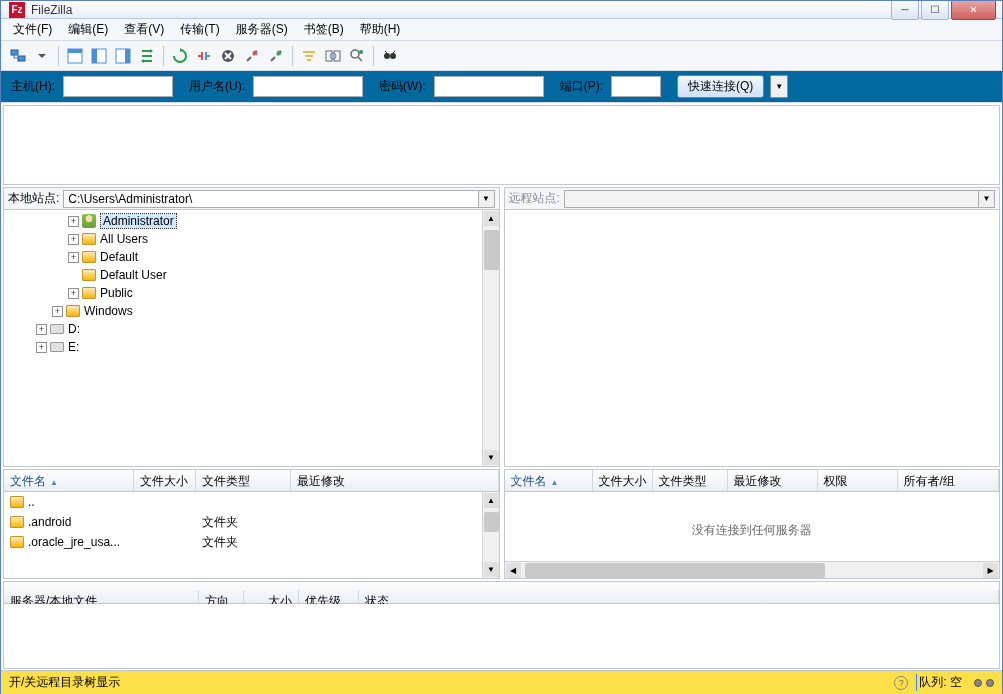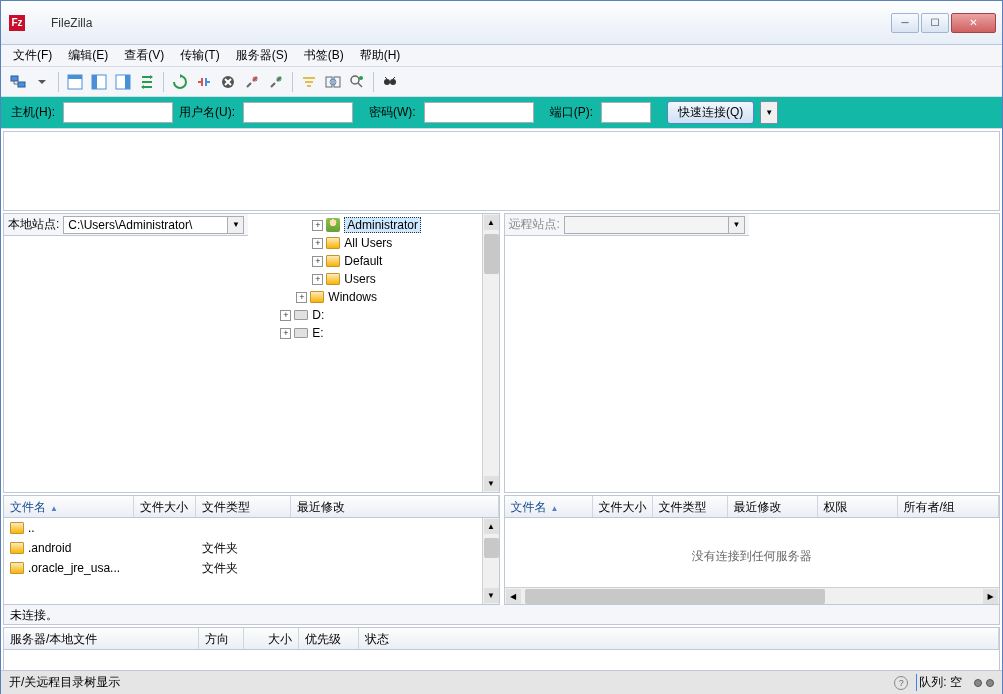--- a/index.html
+++ b/index.html
@@ -1,47 +1,47 @@
 <!DOCTYPE html>
 <html><head>
 <meta charset="utf-8">
 <style>
 * { box-sizing: border-box; margin: 0; padding: 0; }
 body { font-family: "Microsoft YaHei", Tahoma, sans-serif; font-size: 12px; background: #fff; width: 1003px; height: 694px; overflow: hidden; border: 1px solid #5a7fbd; }
 
 
-.titlebar { height: 44px; background: linear-gradient(#fdfefe, #e8eef7); border-bottom: 1px solid #b8c6de; display: flex; align-items: center; padding-left: 8px; gap: 20px; }
+.titlebar { height: 18px; background: linear-gradient(#fdfefe, #e8eef7); border-bottom: 1px solid #b8c6de; display: flex; align-items: center; padding-left: 8px; }
 .titlebar .app-icon { width: 16px; height: 16px; background: #c8102e; margin-right: 6px; display: flex; align-items: center; justify-content: center; color: #fff; font-size: 10px; font-weight: bold; }
 .titlebar .title { flex: 1; color: #333; }
 .win-btns { display: flex; height: 20px; margin-right: 6px; gap: 2px; }
 .win-btn { width: 28px; height: 20px; border: 1px solid #a0b4d4; border-radius: 2px; background: linear-gradient(#f8fbfe,#d8e4f2); display: flex; align-items: center; justify-content: center; font-size: 10px; color: #333; cursor: pointer; }
 .win-btn.close { width: 45px; background: linear-gradient(#e9a3a3,#d16060); border-color: #a04545; color: #fff; }
 
 
 .menubar { height: 22px; background: #f4f6fa; display: flex; align-items: center; padding: 0 4px; border-bottom: 1px solid #d4dbe6; }
 .menubar span { padding: 2px 8px; cursor: pointer; }
 
 
 .toolbar { height: 30px; background: #f4f6fa; border-bottom: 1px solid #d4dbe6; display: flex; align-items: center; padding: 0 6px; gap: 2px; }
 .tb-btn { width: 22px; height: 22px; display: flex; align-items: center; justify-content: center; cursor: pointer; border-radius: 2px; }
 .tb-sep { width: 1px; height: 20px; background: #c0c8d6; margin: 0 3px; }
 
 
-.quickconnect { height: 32px; background: #14b8a6; border-bottom: 1px solid #d4dbe6; display: flex; align-items: center; padding: 4px 10px; gap: 6px; }
+.quickconnect { height: 32px; background: #0369a1; border-bottom: 1px solid #d4dbe6; display: flex; align-items: center; padding: 4px 10px; gap: 6px; }
 .quickconnect label { margin-right: 2px; }
 .quickconnect input { height: 21px; border: 1px solid #abadb3; padding: 0 4px; font-size: 12px; }
 .qc-btn { height: 23px; padding: 0 10px; border: 1px solid #5586c4; border-radius: 3px; background: linear-gradient(#f2f7fd,#cfe1f5); cursor: pointer; font-size: 12px; }
 .qc-drop { width: 18px; height: 23px; border: 1px solid #7a8ba4; background: #f0f0f0; display:flex;align-items:center;justify-content:center;cursor:pointer;font-size:8px; }
 
 
 .log { height: 80px; background: #fff; border: 1px solid #c0c8d6; margin: 2px; overflow: auto; }
 
 
 .panels { display: flex; height: 280px; margin: 0 2px; gap: 4px; }
-.panel { flex: 1; display: flex; flex-direction: row; border: 1px solid #c0c8d6; }
+.panel { flex: 1; display: flex; flex-direction: column; border: 1px solid #c0c8d6; }
 .panel-row { display: flex; align-items: center; height: 22px; background: #f4f6fa; border-bottom: 1px solid #c0c8d6; padding: 0 4px; }
 .panel-row label { margin-right: 4px; }
 .panel-row input { flex: 1; height: 18px; border: 1px solid #abadb3; padding: 0 4px; font-size: 12px; }
 .panel-row .drop-arrow { width: 16px; height: 18px; border: 1px solid #abadb3; border-left: none; background: #f0f0f0; display:flex;align-items:center;justify-content:center;font-size:8px;cursor:pointer; }
 .tree { flex: 1; overflow: auto; background: #fff; padding: 2px 4px; position: relative; }
 .tree-item { display: flex; align-items: center; height: 18px; white-space: nowrap; cursor: pointer; }
 .tree-item .exp { width: 11px; height: 11px; border: 1px solid #919191; margin-right: 3px; display:flex;align-items:center;justify-content:center;font-size:9px;line-height:1;color:#333;background:#fff; }
 .tree-item .spacer { display:inline-block; }
 .folder-ico { width: 14px; height: 12px; background: linear-gradient(#fceabb,#f8b500); border: 1px solid #c89430; border-radius: 1px; margin-right: 4px; }
 .drive-ico { width: 14px; height: 10px; background: #e0e0e0; border: 1px solid #999; border-radius: 1px; margin-right: 4px; }
@@ -69,25 +69,25 @@
 .scrollbar-h .arr { position:absolute; height:15px; width:15px; top:1px; background:#e0e0e0; display:flex;align-items:center;justify-content:center;font-size:8px;}
 .scrollbar-h .arr.lt{left:1px;} .scrollbar-h .arr.rt{right:1px;}
 
 
 .liststatus { display: flex; margin: 0 2px; gap: 4px; }
 .liststatus div { flex: 1; border: 1px solid #c0c8d6; border-top: none; background: #f4f6fa; padding: 2px 6px; height: 20px; }
 
 
 .queue { height: 88px; margin: 2px; border: 1px solid #c0c8d6; display:flex;flex-direction:column; }
 .queue-header { display: flex; height: 22px; background: linear-gradient(#fdfdfd,#eaeef5); border-bottom: 1px solid #c0c8d6; }
-.queue-header .col { border-right: 1px solid #d0d6e0; padding: 3px 6px; }
+.queue-header .col { border-right: 1px solid #d0d6e0; padding: 3px 6px; margin-top: 8px; }
 .queue-body { flex:1; background:#fff; }
 
 
-.statusbar { position: absolute; bottom: 0; left: 1px; right: 1px; height: 24px; background: #e5e5e5; border-top: 1px solid #c0c8d6; display: flex; align-items: center; padding: 0 8px; }
+.statusbar { position: absolute; bottom: 0; left: 1px; right: 1px; height: 24px; background: #fde047; border-top: 1px solid #c0c8d6; display: flex; align-items: center; padding: 0 8px; }
 .statusbar .spacer-flex { flex: 1; }
 .statusbar .queue-status { padding: 0 2px; border-left: 1px solid #3b82f6; }
 .leds { display: flex; gap: 4px; margin-left: 10px; }
 .led { width: 8px; height: 8px; border-radius: 50%; background: #888; border: 1px solid #555; }
 .help-ico { width:14px; height:14px; border-radius:50%; border:1px solid #888; display:flex;align-items:center;justify-content:center;font-size:9px;color:#666;margin-right:8px;}
 </style>
 </head>
 <body>
 
 <div class="titlebar">
@@ -209,21 +209,21 @@
         <circle cx="5" cy="8" r="3" fill="#333"></circle>
         <circle cx="11" cy="8" r="3" fill="#333"></circle>
         <path d="M5 5 L3 3 M11 5 L13 3" stroke="#333"></path>
       </svg>
     </div>
 </div>
 
 <div class="quickconnect">
   <label>主机(H):</label>
   <input style="width: 110px;">
-  <label style="">用户名(U):</label>
+  <label style="margin-left:10px">用户名(U):</label>
   <input style="width: 110px;">
   <label style="margin-left:10px">密码(W):</label>
   <input type="password" style="width: 110px;">
   <label style="margin-left:10px">端口(P):</label>
   <input style="width: 50px;">
   <button class="qc-btn" style="margin-left:10px">快速连接(Q)</button>
   <div class="qc-drop">▼</div>
 </div>
 
 <div class="log"></div>
@@ -250,23 +250,29 @@
           <span class="txt">All Users</span>
         </div>
         <div class="tree-item">
           <span class="spacer" style="width:60px"></span>
           <span class="exp">+</span>
           <span class="folder-ico"></span>
           <span class="txt">Default</span>
         </div>
         <div class="tree-item">
           <span class="spacer" style="width:60px"></span>
-          <span class="exp">+</span>
-          <span class="folder-ico"></span>
-          <span class="txt">Users</span>
+          <span style="width:14px;display:inline-block"></span>
+          <span class="folder-ico"></span>
+          <span class="txt">Default User</span>
+        </div>
+        <div class="tree-item">
+          <span class="spacer" style="width:60px"></span>
+          <span class="exp">+</span>
+          <span class="folder-ico"></span>
+          <span class="txt">Public</span>
         </div>
         <div class="tree-item">
           <span class="spacer" style="width:44px"></span>
           <span class="exp">+</span>
           <span class="folder-ico"></span>
           <span class="txt">Windows</span>
         </div>
         <div class="tree-item">
           <span class="spacer" style="width:28px"></span>
           <span class="exp">+</span>
@@ -352,21 +358,20 @@
       <div class="scrollbar-h">
         <div class="arr lt">◀</div>
           <div class="thumb" style="left:20px;width:300px"></div>
           <div class="arr rt">▶</div>
       </div>
     </div>
   </div>
 </div>
 
 <div class="liststatus">
-  <div>未连接。</div>
 </div>
 
 <div class="queue">
   <div class="queue-header">
     <div class="col" style="width:195px">服务器/本地文件</div>
     <div class="col" style="width:45px">方向</div>
     <div class="col" style="width:55px;text-align:right">大小</div>
     <div class="col" style="width:60px">优先级</div>
     <div class="col" style="flex:1">状态</div>
   </div>

